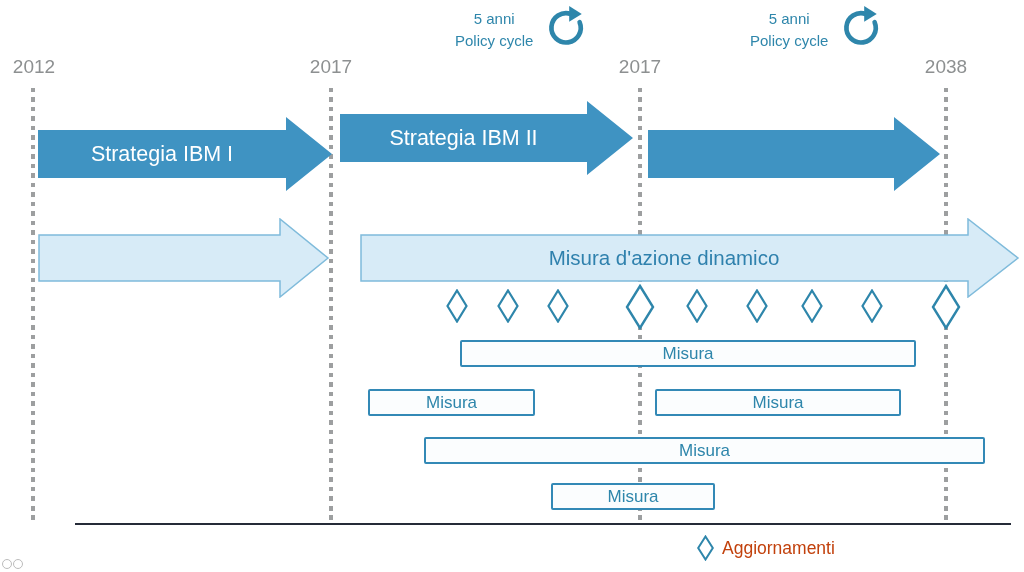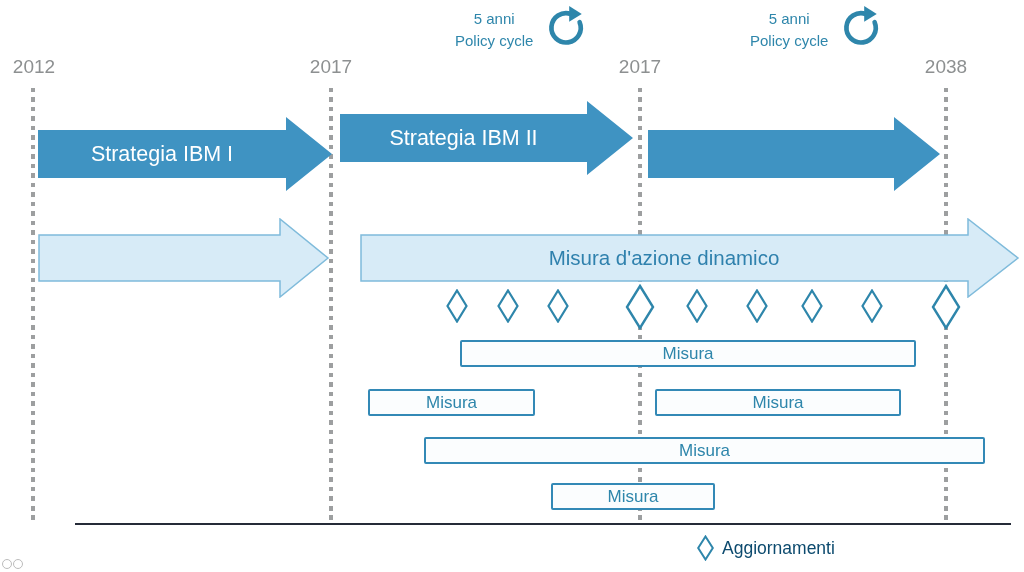--- a/index.html
+++ b/index.html
@@ -13,21 +13,21 @@
   .arrow-wrap svg{display:block;}
   .arrow-label{position:absolute;top:0;left:0;display:flex;align-items:center;justify-content:center;white-space:nowrap;}
   .strategy-label{color:#ffffff;font-size:21.5px;}
   .action-label{color:#2f81ad;font-size:19.5px;}
   .diamond{position:absolute;}
   .misura{position:absolute;height:27px;box-sizing:border-box;border:2px solid #3389b6;border-radius:2px;
           background:#fbfdfe;display:flex;align-items:center;justify-content:center;
           color:#2e86ab;font-size:17px;}
   .baseline{position:absolute;left:75px;top:523px;width:936px;height:0;border-top:2px solid #252b38;}
   .legend{position:absolute;left:697px;top:535px;display:flex;align-items:center;gap:8px;}
-  .legend-label{color:#0c4a6e;font-size:17.5px;white-space:nowrap;}
+  .legend-label{color:#c2410c;font-size:17.5px;white-space:nowrap;}
   .wm{position:absolute;left:2px;top:559px;display:flex;gap:1px;}
   .wm span{display:block;width:8px;height:8px;border:1.3px solid #bcbcbc;border-radius:50%;}
 </style>
 </head>
 <body>
 
 <div class="vline" style="left:31px"></div>
 <div class="vline" style="left:329px"></div>
 <div class="vline" style="left:638px"></div>
 <div class="vline" style="left:944px"></div>

